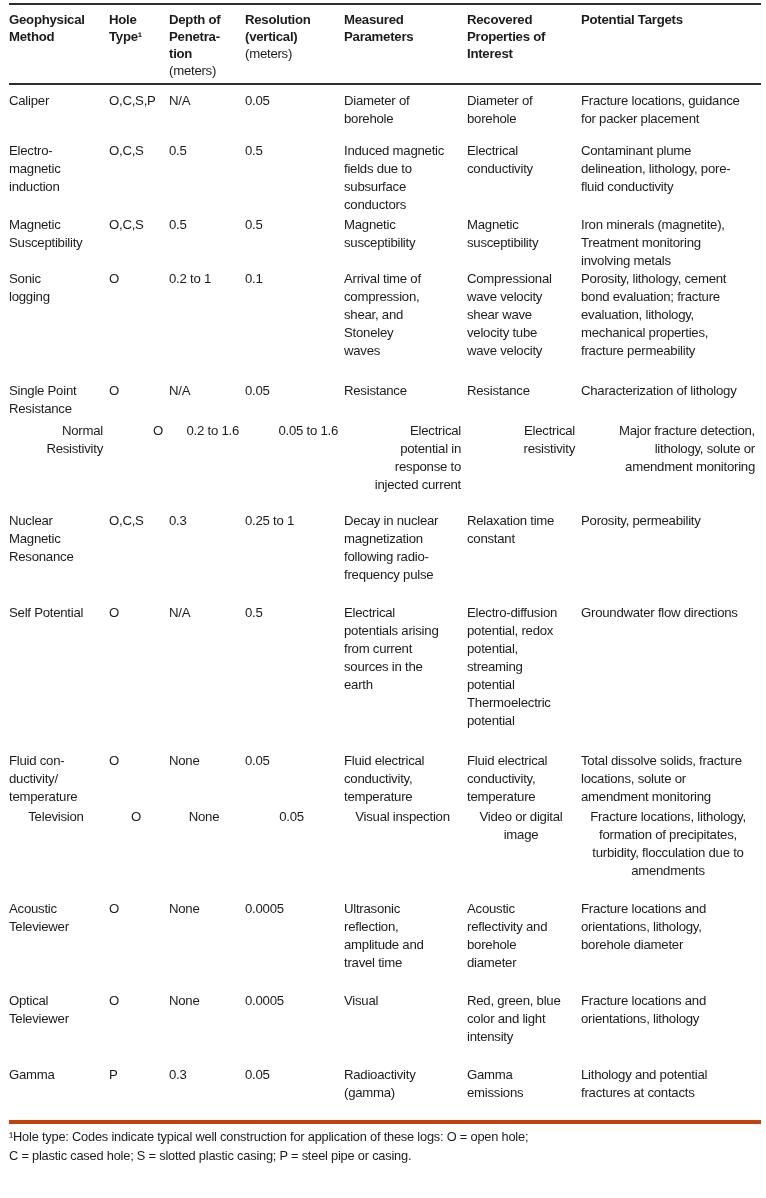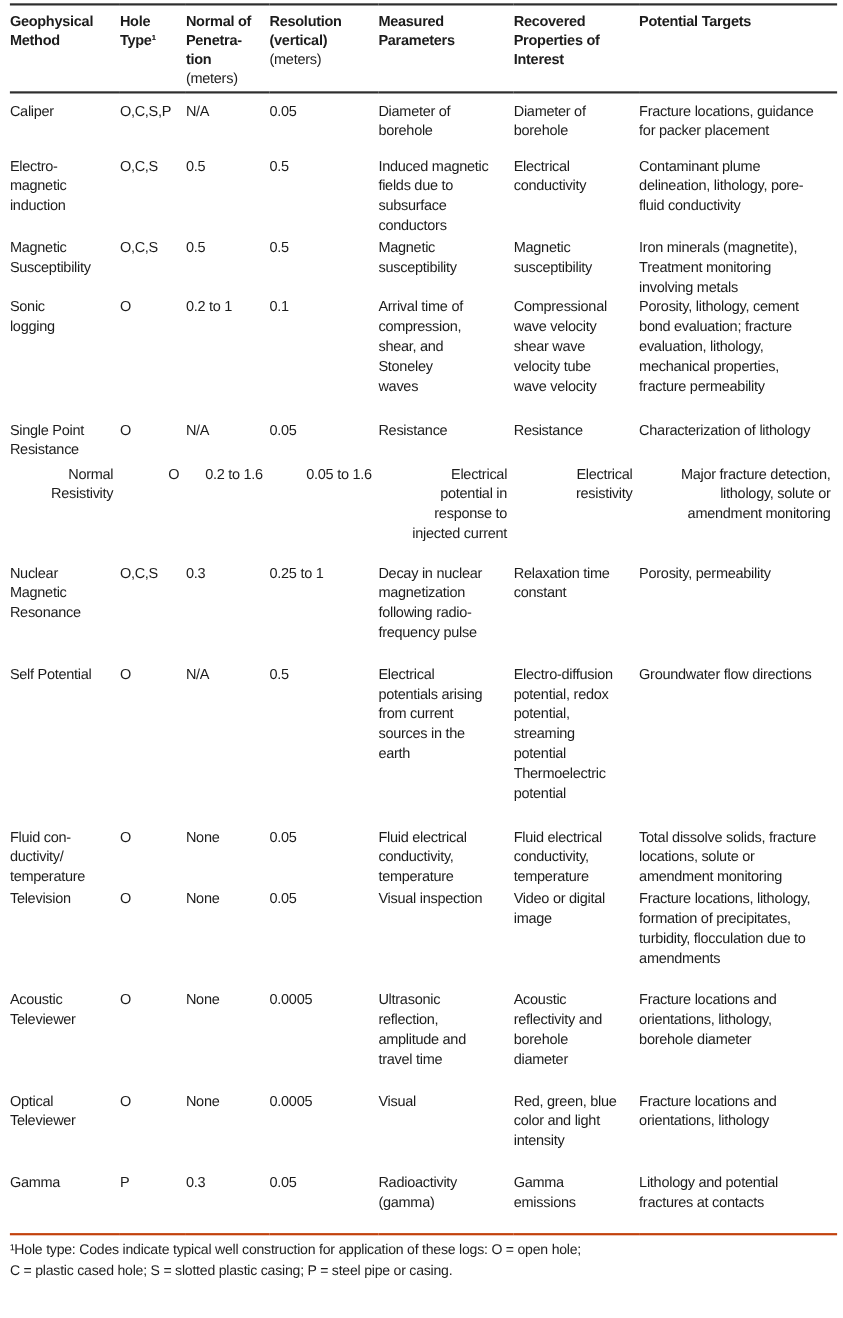--- a/index.html
+++ b/index.html
@@ -13,21 +13,21 @@
     color: #1c1c1c;
   }
   .page {
     padding: 3px 5px 0 9px;
   }
   table.geo {
     border-collapse: collapse;
     table-layout: fixed;
     width: 752px;
     border-top: 2px solid #2e2e2e;
-    border-bottom: 2px solid #c2410c;
+    border-bottom: 4px solid #c2410c;
   }
   thead th {
     text-align: left;
     font-weight: bold;
     vertical-align: top;
     padding: 6px 6px 4px 0;
     font-size: 13.2px;
     line-height: 17px;
     letter-spacing: -0.25px;
     white-space: pre-line;
@@ -49,21 +49,21 @@
   
   tbody tr:nth-child(1)  { height: 58px; margin-top: 12px; }
   tbody tr:nth-child(2)  { height: 74px; }
   tbody tr:nth-child(3)  { height: 54px; }
   tbody tr:nth-child(4)  { height: 112px; }
   tbody tr:nth-child(5)  { height: 40px; }
   tbody tr:nth-child(6)  { height: 90px; text-align: right; }
   tbody tr:nth-child(7)  { height: 92px; }
   tbody tr:nth-child(8)  { height: 148px; }
   tbody tr:nth-child(9)  { height: 56px; margin-left: 35px; }
-  tbody tr:nth-child(10) { height: 92px; }
+  tbody tr:nth-child(10) { height: 92px; text-align: center; }
   tbody tr:nth-child(11) { height: 92px; }
   tbody tr:nth-child(12) { height: 74px; margin-top: 24px; }
   tbody tr:nth-child(13) { height: 56px; }
   tbody tr:nth-child(14) { height: 37px; }
   .footnote {
     width: 752px;
     font-size: 12.8px;
     line-height: 19px;
     letter-spacing: -0.2px;
     white-space: pre-line;
@@ -83,21 +83,21 @@
         <col style="width:123px">
         <col style="width:114px">
       <col style="width:180px">
     </colgroup>
     <thead>
       <tr>
         <th><span>Geophysical
 Method</span></th>
         <th><span>Hole
 Type¹</span></th>
-        <th><span>Normal of
+        <th><span>Depth of
 Penetra-
 tion</span><span class="sub">(meters)</span></th>
         <th><span>Resolution
 (vertical)</span><span class="sub">(meters)</span></th>
         <th><span>Measured
 Parameters</span></th>
         <th><span>Recovered
 Properties of
 Interest</span></th>
         <th><span>Potential Targets</span></th>

